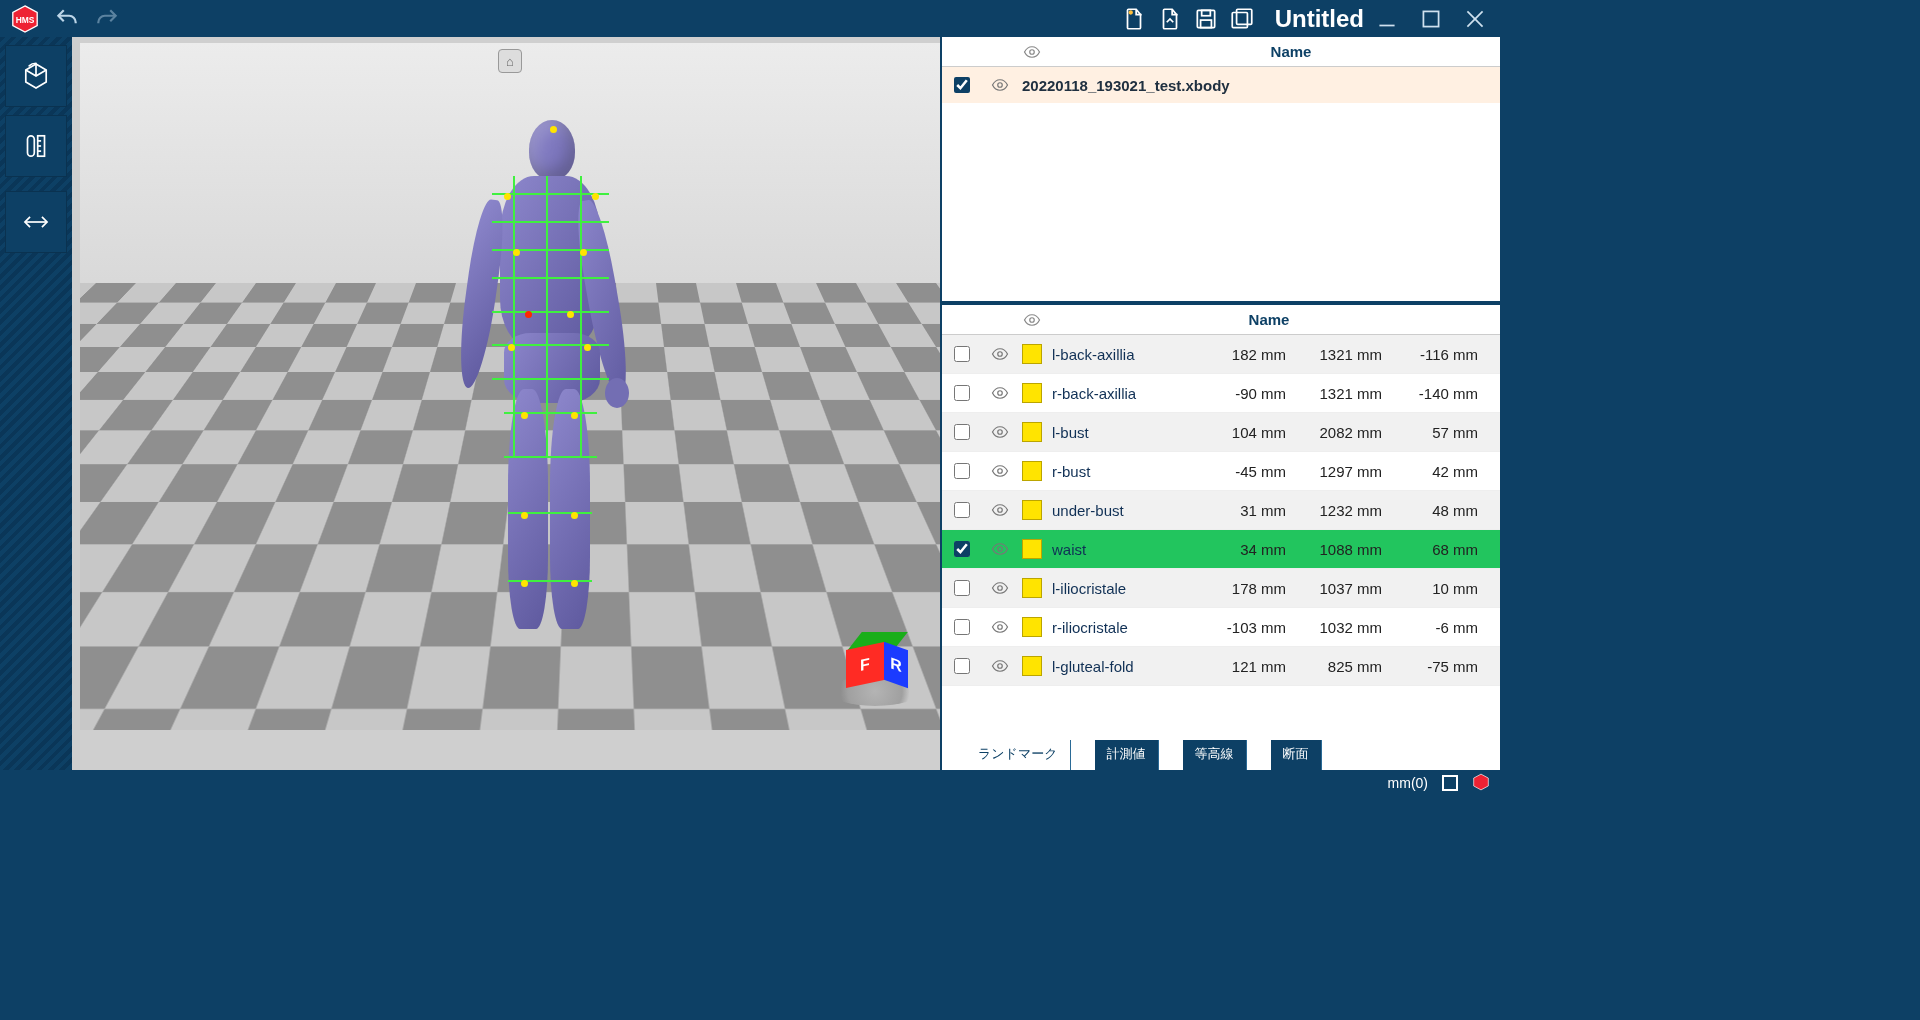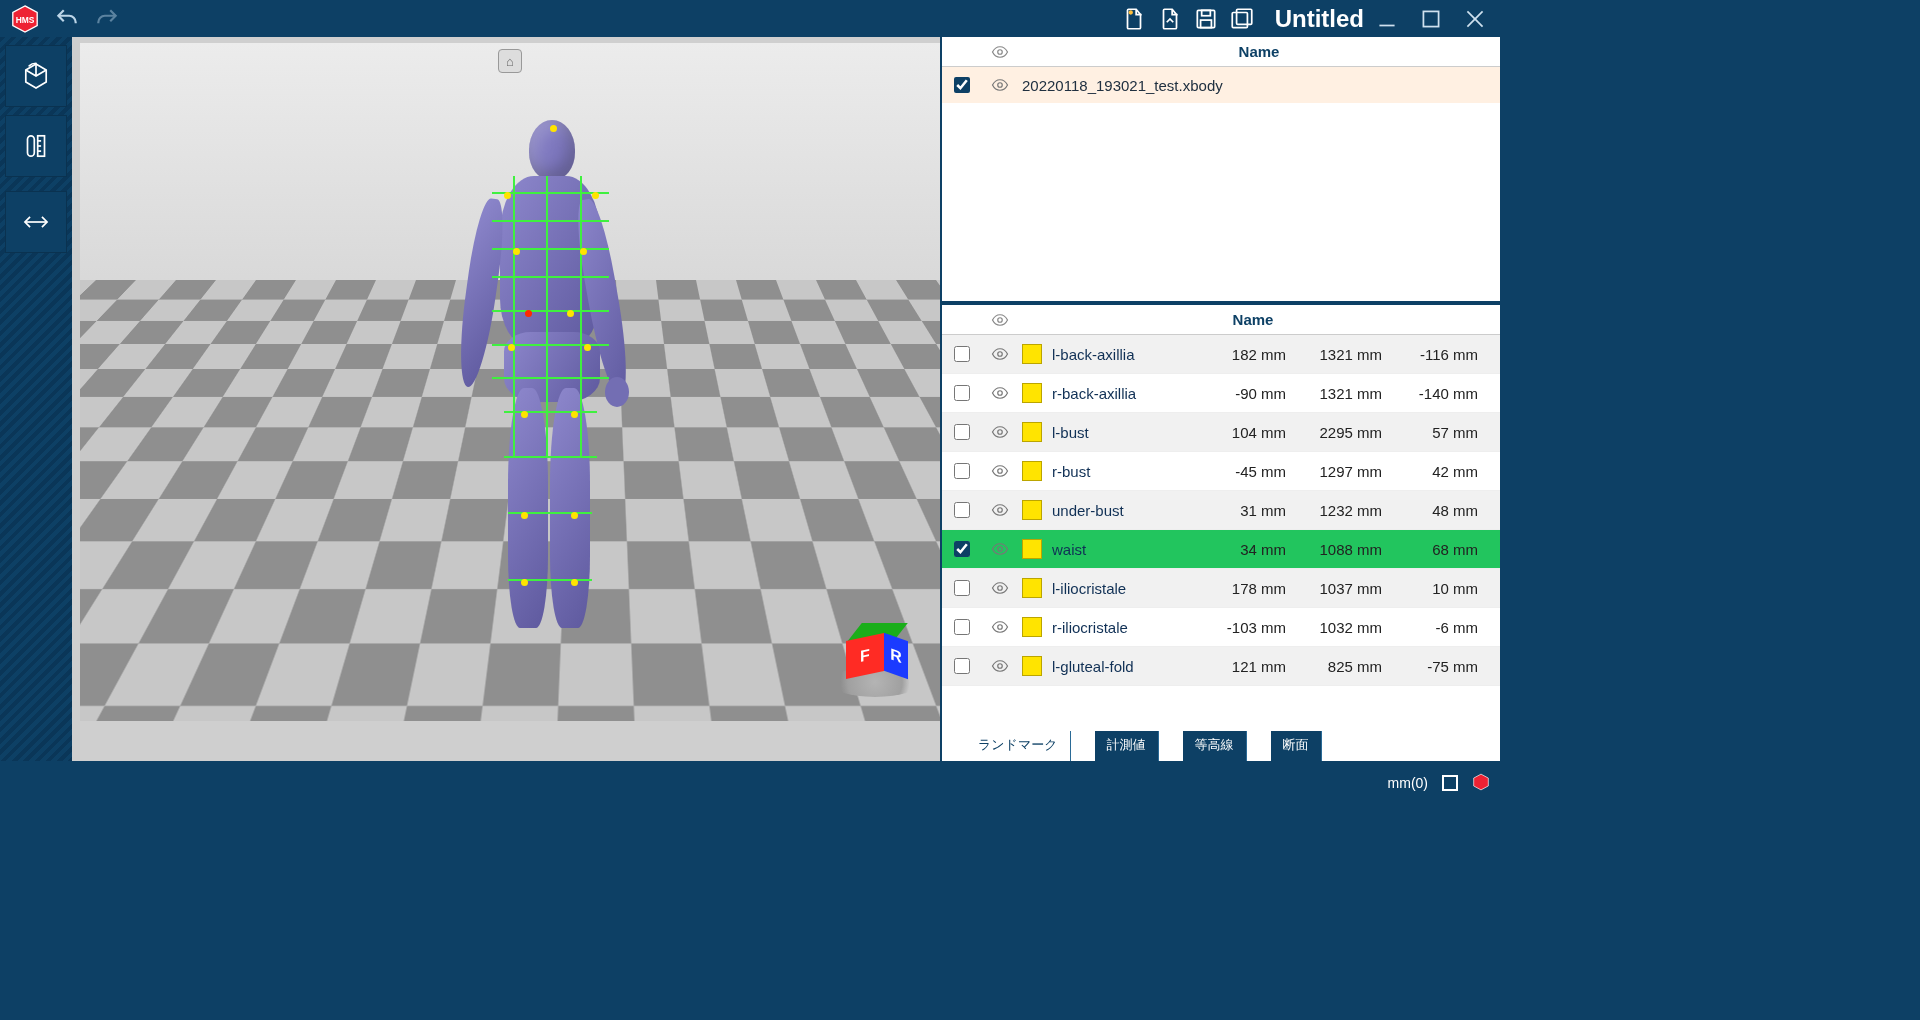--- a/index.html
+++ b/index.html
@@ -53,48 +53,48 @@
 
 .nav-cube { position:absolute; right:30px; bottom:30px; width:70px; height:70px; }
 .nav-cube .base { position:absolute; left:-12px; bottom:-6px; width:94px; height:30px; background: radial-gradient(circle at 50% 50%, #b4b4b4 0%, #a0a0a0 55%, transparent 70%); border-radius:50%; }
 .nav-cube .face-f { position:absolute; left:6px; top:16px; width:38px; height:38px; background:#ff2b24; color:#fff; font-weight:700; display:flex;align-items:center;justify-content:center; transform: skewY(-12deg); }
 .nav-cube .face-r { position:absolute; left:44px; top:16px; width:24px; height:38px; background:#1b3bff; color:#fff; font-weight:700; display:flex;align-items:center;justify-content:center; transform: skewY(20deg); }
 .nav-cube .face-t { position:absolute; left:14px; top:2px; width:46px; height:20px; background:#1aae1a; transform: skewX(-38deg); }
 
 
 .right-panels { width:560px; display:flex; flex-direction:column; background:#fff; border-left: 2px solid #0d4065; }
 .filelist { height: 268px; display:flex; flex-direction:column; border-bottom: 4px solid #0d4065; }
-.list-header, .landmark-header { height: 30px; display:flex; align-items:center; color:#0d4065; font-weight:600; border-bottom:1px solid #ccc; }
+.list-header, .landmark-header { height: 30px; display:flex; align-items:center; color:#0d4065; font-weight:600; border-bottom:1px solid #ccc;gap:32px; }
 .hdr-check { width:40px; display:flex; justify-content:center; }
 .hdr-eye { width:36px; display:flex; justify-content:center; color:#888; }
 .hdr-name { flex:1; text-align:center; font-size:15px; }
 .file-row { height:36px; display:flex; align-items:center; background:#fff0e2; }
 .file-row .cb { width:40px; display:flex; justify-content:center; }
 .file-row .eye { width:36px; display:flex; justify-content:center; color:#777; }
-.file-row .name { flex:1; padding-left:4px; color:#203040; font-size:15px; }
+.file-row .name { flex:1; padding-left:4px; color:#203040; font-size:15px;font-weight:bold; }
 
 .landmarks { flex:1; display:flex; flex-direction:column; min-height:0; position:relative; }
 .landmark-scroll { flex:1; overflow-y:auto; }
 .landmark-scroll::-webkit-scrollbar { width:12px; }
 .landmark-scroll::-webkit-scrollbar-thumb { background:#cfcfcf; }
 .lm-row { height:39px; display:flex; align-items:center; font-size:15px; color:#222; border-bottom:1px solid #eee; }
 .lm-row:nth-child(odd){ background:#f1f1f1; }
 .lm-row.selected { background:#22c55e; }
 .lm-row .cb { width:40px; display:flex; justify-content:center; }
 .lm-row .eye { width:36px; display:flex; justify-content:center; color:#777; }
 .lm-row .swatch { width:20px; height:20px; margin: 0 10px 0 4px; background:#ffe400; border:1px solid #bba500; }
 .lm-row .name { flex: 0 0 150px; color:#103055; font-weight:400; }
 .lm-row .val { width:96px; text-align:right; padding-right:12px; }
 
 .bottom-tabs { height:30px; display:flex; }
 .bottom-tabs .tab { padding: 5px 12px; font-size:13px; background:#0d4065; color:#fff; border-right:1px solid #2a6a96; cursor:pointer;margin-left:24px; }
 .bottom-tabs .tab.active { background:#fff; color:#0d4065; }
 
 
-.statusbar { height:26px; background:#0d4065; color:#fff; display:flex; align-items:center; justify-content:flex-end; gap:14px; padding: 0 10px; font-size:14px;margin-top:9px; }
+.statusbar { height:26px; background:#0d4065; color:#fff; display:flex; align-items:center; justify-content:flex-end; gap:14px; padding: 0 10px; font-size:14px; }
 .statusbar .sq { width:16px; height:16px; border:2px solid #fff; }
 
 input.cbx { width:16px; height:16px; accent-color:#0d4065; cursor:pointer; }
 .eye-icon svg { width:18px; height:18px; }
 </style>
 </head>
 <body>
 
 <div class="titlebar">
   <div class="left">
@@ -335,21 +335,21 @@
             </div>
             <div class="eye eye-icon">
               <svg viewBox="0 0 24 24" fill="none" stroke="#777" stroke-width="1.6">
                 <path d="M2 12s3.5-7 10-7 10 7 10 7-3.5 7-10 7S2 12 2 12z"></path>
                 <circle cx="12" cy="12" r="3"></circle>
               </svg>
             </div>
             <div class="swatch"></div>
             <div class="name">l-bust</div>
             <div class="val">104 mm</div>
-            <div class="val">2295 mm</div>
+            <div class="val">2082 mm</div>
             <div class="val">57 mm</div>
           </div>
           <div class="lm-row">
             <div class="cb">
               <input type="checkbox" class="cbx" style="">
             </div>
             <div class="eye eye-icon">
               <svg viewBox="0 0 24 24" fill="none" stroke="#777" stroke-width="1.6">
                 <path d="M2 12s3.5-7 10-7 10 7 10 7-3.5 7-10 7S2 12 2 12z"></path>
                 <circle cx="12" cy="12" r="3"></circle>

